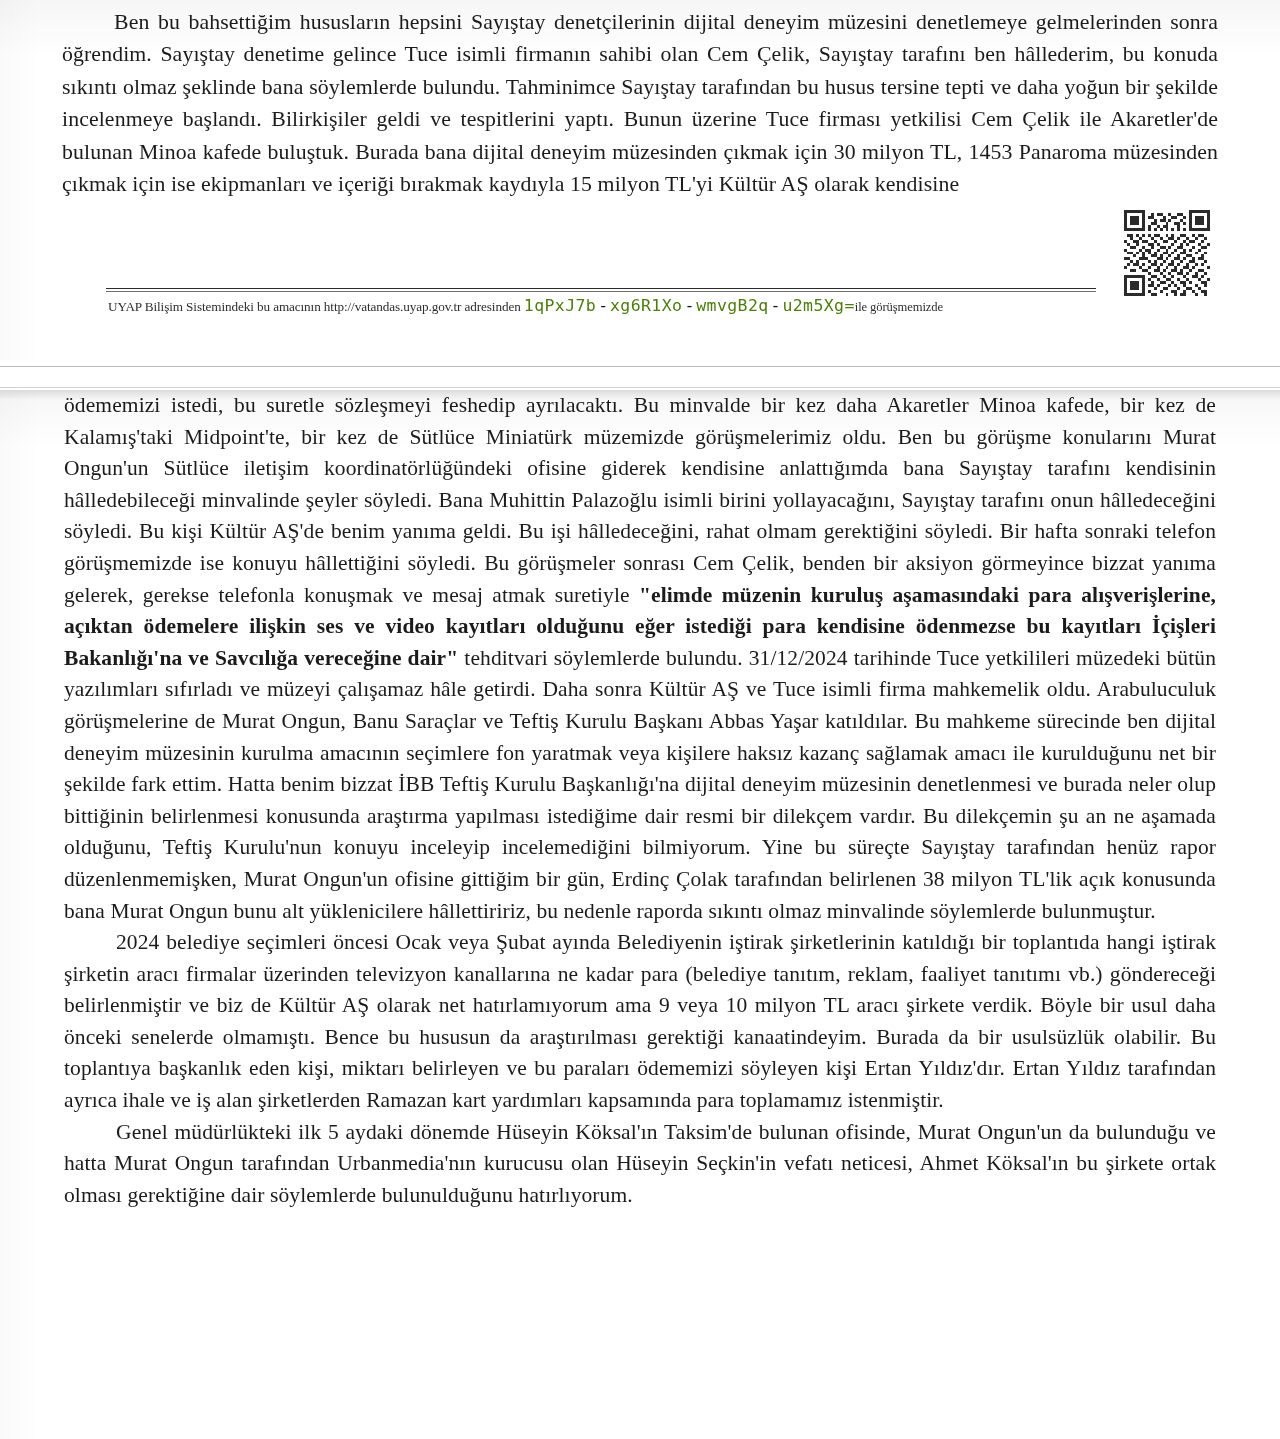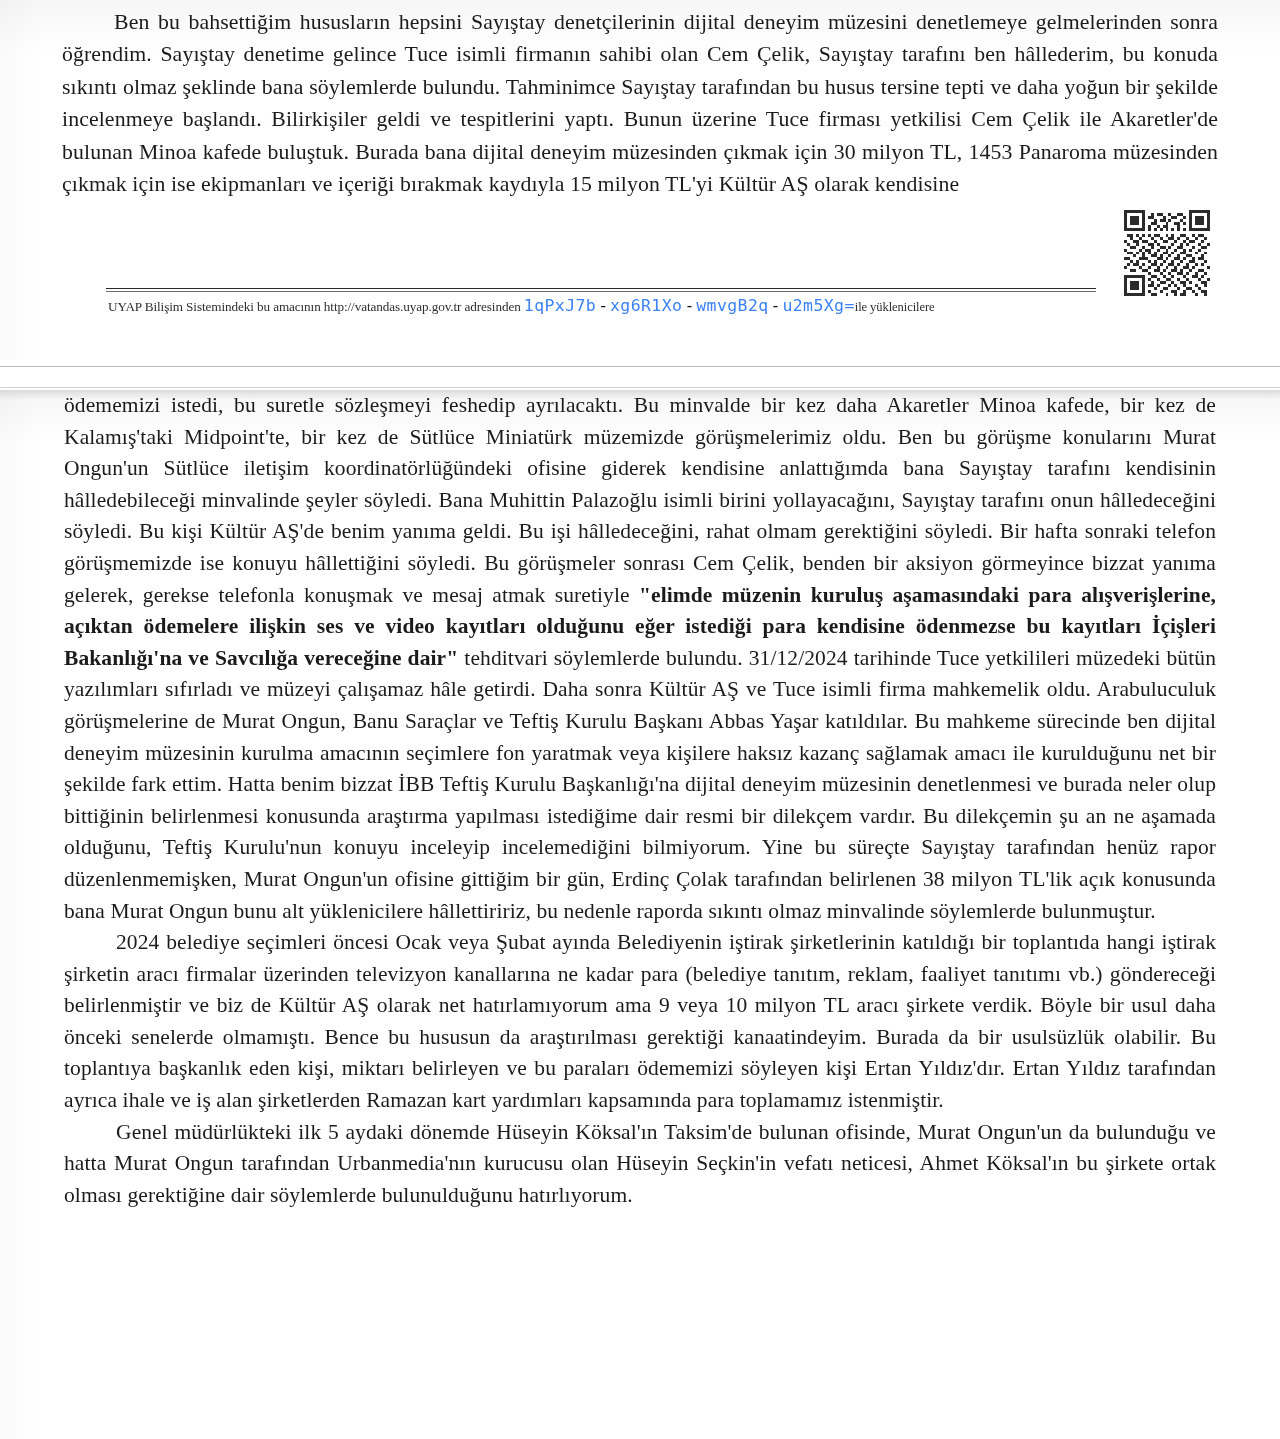--- a/index.html
+++ b/index.html
@@ -110,21 +110,21 @@
     top: 80px;
     font-size: 13.2px;
     color: #2e2e2e;
     white-space: nowrap;
     letter-spacing: -0.1px;
   }
   .footer-line .code {
     font-family: "DejaVu Sans Mono", "Liberation Mono", monospace;
     font-size: 16.5px;
     letter-spacing: 0.4px;
-    color: #3b82f6;
+    color: #4d7c0f;
   }
   .footer-line .sep {
     font-family: "DejaVu Sans Mono", "Liberation Mono", monospace;
     font-size: 16.5px;
     color: #111;
     padding: 0 2px;
   }
   .footer-line .tail {
     font-size: 12.6px;
   }
@@ -392,21 +392,21 @@
           <rect x="17" y="28" width="1" height="1"></rect>
             <rect x="19" y="28" width="2" height="1"></rect>
           <rect x="24" y="28" width="1" height="1"></rect>
             <rect x="27" y="28" width="1" height="1"></rect>
         </g>
       </svg>
     </div>
 
     <div class="footer-rule"></div>
 
-    <div class="footer-line"><span>UYAP Bilişim Sistemindeki bu amacının http://vatandas.uyap.gov.tr adresinden</span>&nbsp;<span class="code">1qPxJ7b</span><span class="sep">-</span><span class="code">xg6R1Xo</span><span class="sep">-</span><span class="code">wmvgB2q</span><span class="sep">-</span><span class="code">u2m5Xg=</span><span class="tail">ile yüklenicilere</span></div>
+    <div class="footer-line"><span>UYAP Bilişim Sistemindeki bu amacının http://vatandas.uyap.gov.tr adresinden</span>&nbsp;<span class="code">1qPxJ7b</span><span class="sep">-</span><span class="code">xg6R1Xo</span><span class="sep">-</span><span class="code">wmvgB2q</span><span class="sep">-</span><span class="code">u2m5Xg=</span><span class="tail">ile görüşmemizde</span></div>
   </div>
 </section>
 
 <div id="page-gap">
   <div class="edge-line top"></div>
   <div class="edge-line bottom"></div>
 </div>
 
 <section class="scan-page" id="page-bottom">
   <div class="cut-shadow"></div>

